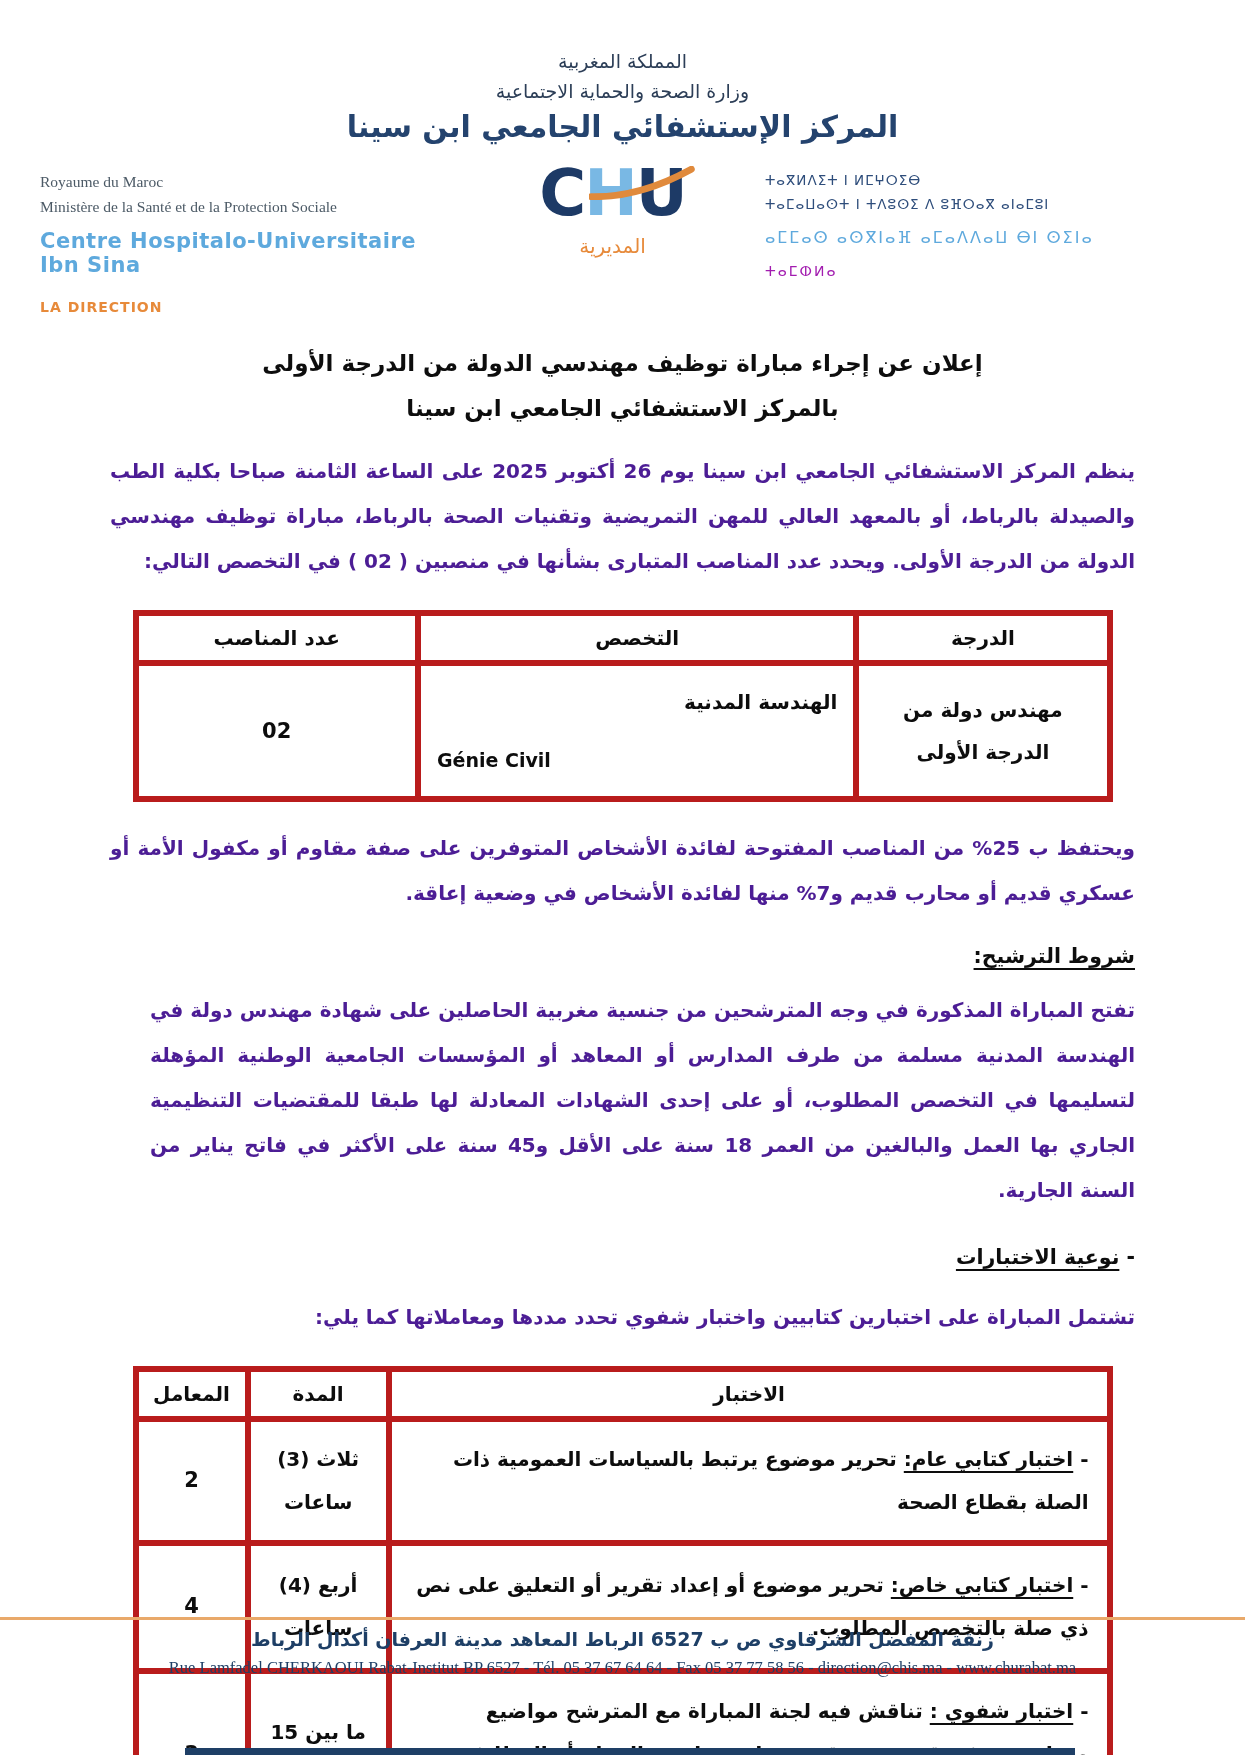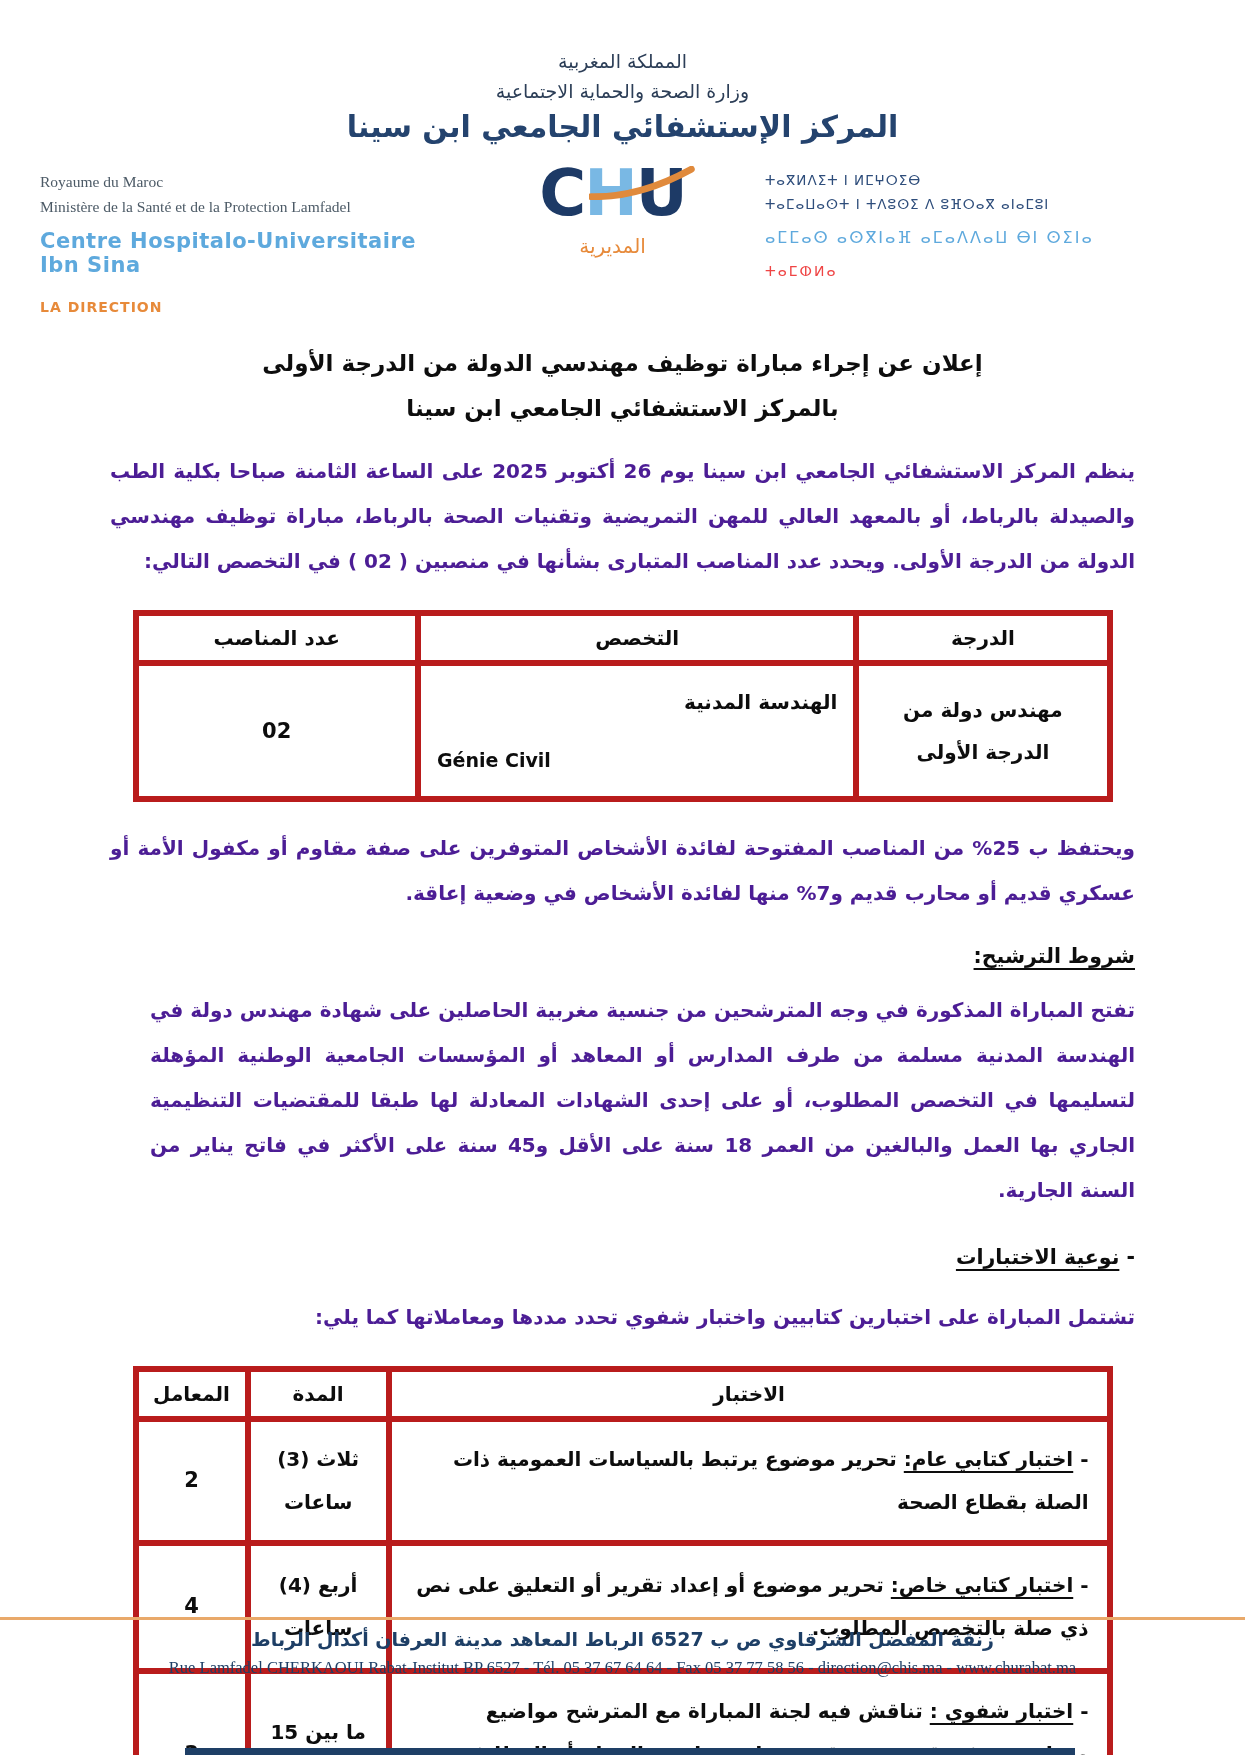--- a/index.html
+++ b/index.html
@@ -35,21 +35,21 @@
     font-size: 64px; font-weight: 800; letter-spacing: -2px; line-height: 1.1;
   }
   .lc, .lu { color: #1d3a66; }
   .lh { color: #79b8e4; }
   .swoosh { position: absolute; left: 34%; top: 12%; width: 72%; height: 48%; pointer-events: none; }
   .logo-sub { font-size: 20px; color: #e78a3a; margin-top: 6px; direction: rtl; }
 
   .hdr-right { width: 440px; text-align: left; padding-top: 10px; }
   .tf-1, .tf-2 { font-size: 13.5px; color: #2e4d7b; line-height: 1.8; letter-spacing: 1px; }
   .tf-3 { font-size: 16px; color: #5ea9dd; margin-top: 12px; letter-spacing: 2px; }
-  .tf-4 { font-size: 14px; color: #ef4444; margin-top: 16px; letter-spacing: 2px; }
+  .tf-4 { font-size: 14px; color: #a21caf; margin-top: 16px; letter-spacing: 2px; }
 
   
   main { direction: rtl; padding: 0 110px; }
   h1 { margin-top: 26px; text-align: center; font-size: 23px; font-weight: bold; line-height: 1.95; color: #0d0d0d; }
   p.body-p { font-size: 20px; font-weight: bold; line-height: 2.25; text-align: justify; color: #4c1d95; }
   .p-intro { margin-top: 18px; }
   .p-reserve { margin-top: 24px; }
   .p-conditions { margin-top: 20px; margin-left: 40px; }
   .p-exams-intro { margin-top: 26px; }
   h2 { font-size: 20.5px; font-weight: bold; color: #0d0d0d; }
@@ -100,21 +100,21 @@
   <header>
     <div class="top-arabic" dir="rtl" lang="ar">
       <div class="top-ar-1">المملكة المغربية</div>
       <div class="top-ar-2">وزارة الصحة والحماية الاجتماعية</div>
       <div class="top-ar-3">المركز الإستشفائي الجامعي ابن سينا</div>
     </div>
 
     <div class="header-row">
       <div class="hdr-left">
         <div class="fr-line1">Royaume du Maroc</div>
-        <div class="fr-line2">Ministère de la Santé et de la Protection Lamfadel</div>
+        <div class="fr-line2">Ministère de la Santé et de la Protection Sociale</div>
         <div class="fr-line3">Centre Hospitalo-Universitaire Ibn Sina</div>
         <div class="fr-line4">LA DIRECTION</div>
       </div>
 
       <div class="hdr-center">
         <div class="logo-letters">
           <span class="lc">C</span><span class="lh">H</span><span class="lu">U</span>
           <svg class="swoosh" viewBox="0 0 100 32" preserveAspectRatio="none">
             <path d="M2 29 Q 48 30 97 3" stroke="#e08a3c" stroke-width="6.5" fill="none" stroke-linecap="round"></path>
           </svg>

